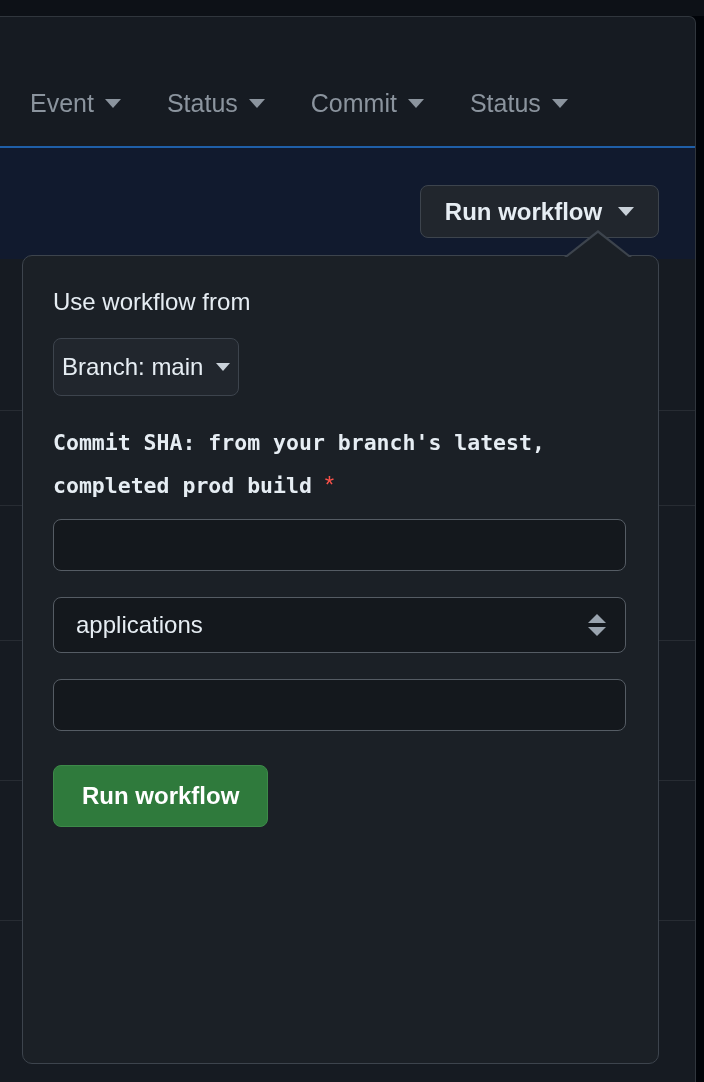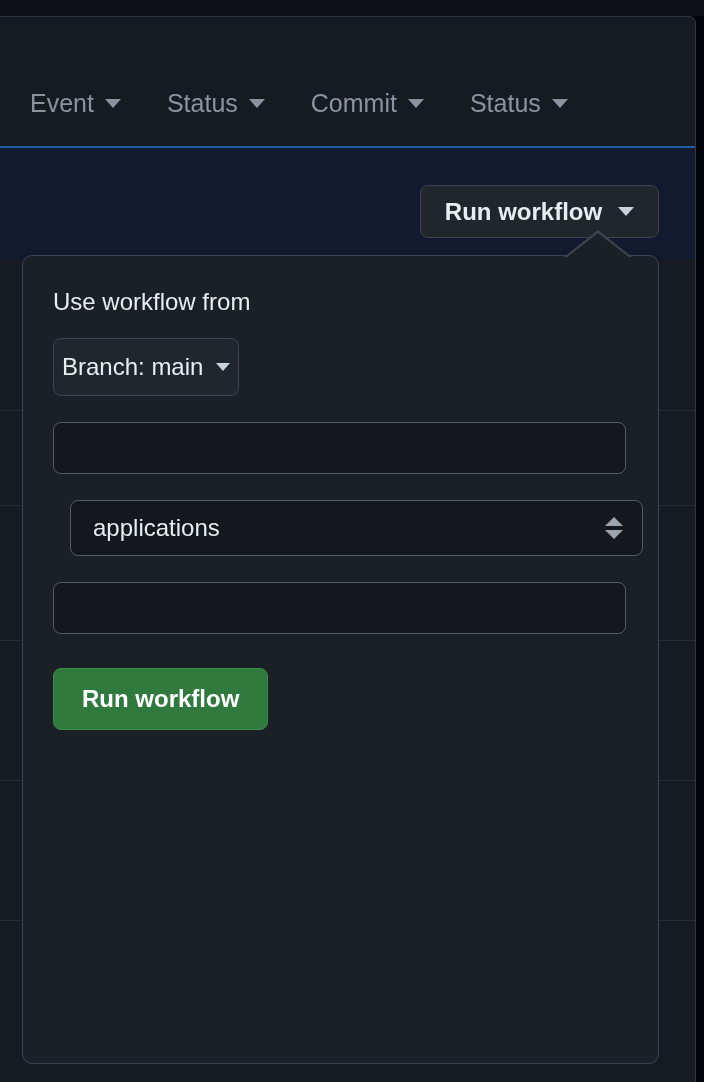--- a/index.html
+++ b/index.html
@@ -206,21 +206,21 @@
     font-size: 22px;
     padding: 0 14px;
     outline: none;
     font-family: "Liberation Sans", sans-serif;
   }
 
   .select-wrap {
     position: relative;
     width: 573px;
     height: 56px;
-    margin-left: 17px;
+    margin-left: 0;
   }
   .select-box {
     width: 573px;
     height: 56px;
     box-sizing: border-box;
     background: #14181d;
     border: 1px solid #555c64;
     border-radius: 8px;
     color: #e6edf3;
     font-size: 24px;
@@ -316,20 +316,21 @@
 
     <div class="popover-title">Use workflow from</div>
 
     <div class="branch-btn">
       <span>Branch: main</span>
       <span class="caret"></span>
     </div>
 
     
     <div class="field-group">
+      <div class="field-label"><span>Commit SHA: from your branch's latest, completed prod build</span> <span class="req-star">*</span></div>
       <input class="text-input" type="text" placeholder="" style="">
     </div>
 
     
     <div class="field-group">
       <div class="select-wrap">
         <div class="select-box">
           <span>applications</span>
         </div>
         <span class="stepper-icon">

